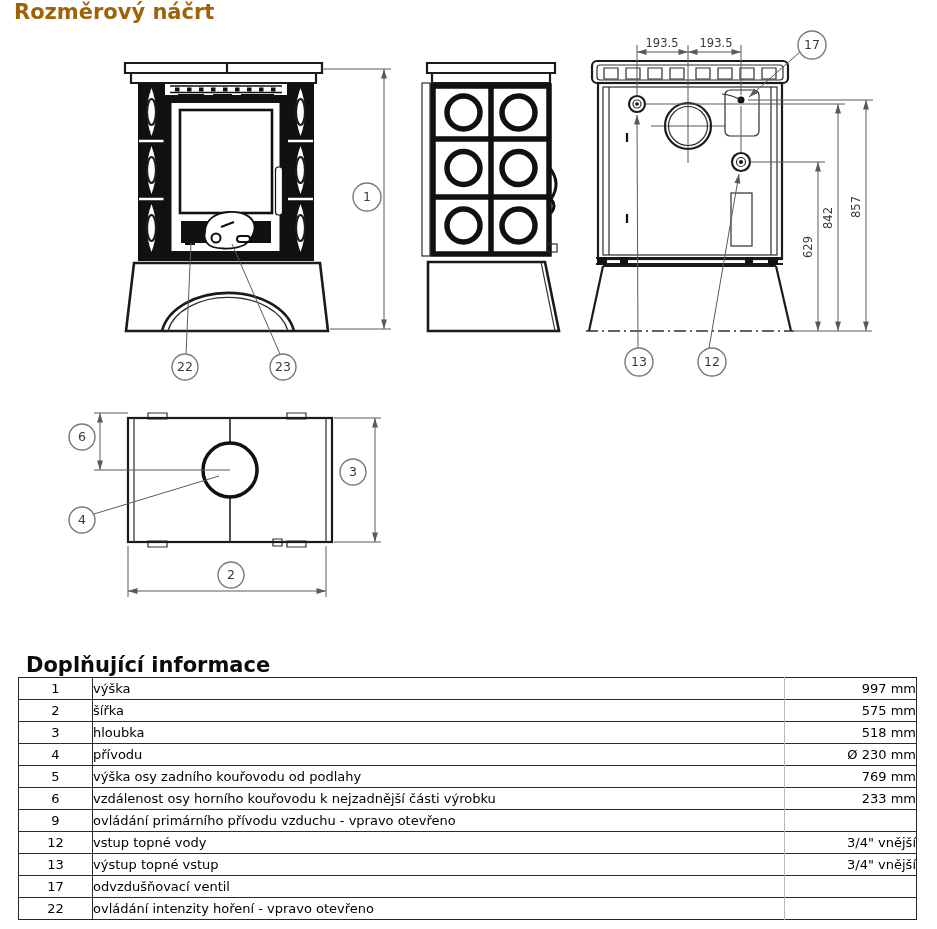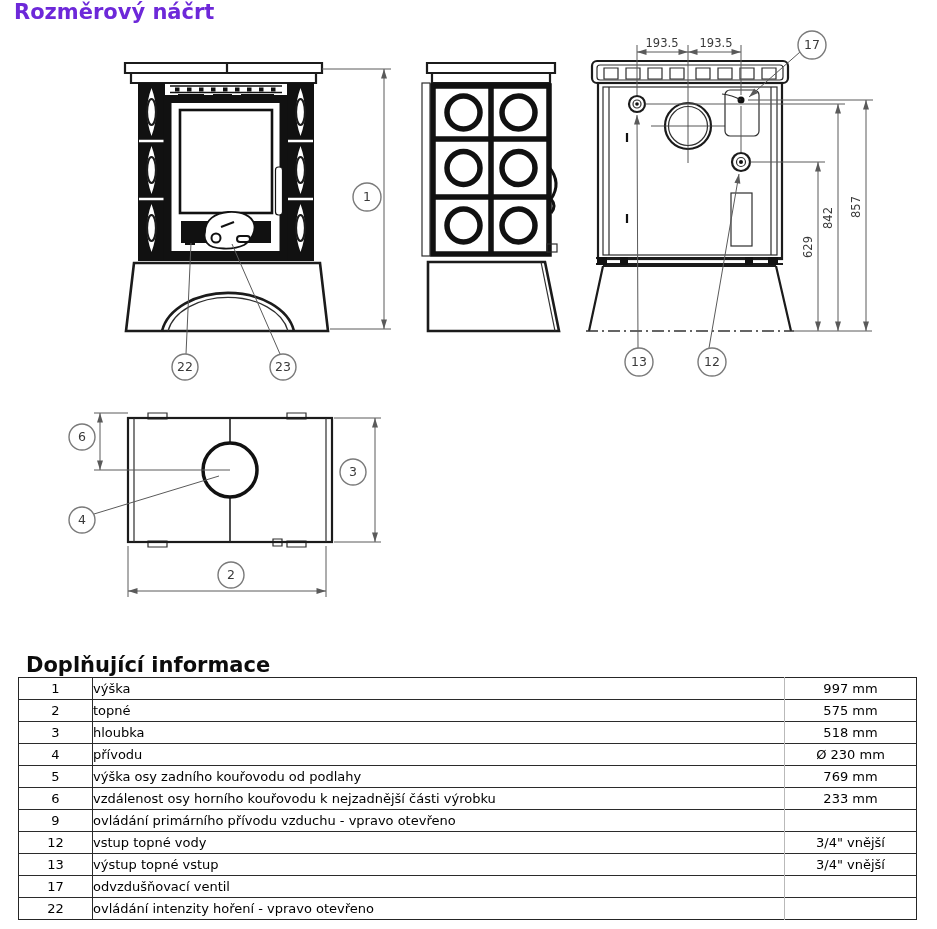--- a/index.html
+++ b/index.html
@@ -1,18 +1,18 @@
 <!DOCTYPE html>
 <html><head>
 <meta charset="utf-8">
 <style>
   html,body{margin:0;padding:0;background:#ffffff;}
   .page{position:relative;width:937px;height:929px;background:#fff;overflow:hidden;
         font-family:"DejaVu Sans","Liberation Sans",sans-serif;color:#000;}
-  h1.title{position:absolute;left:14px;top:0px;margin:0;font-size:21px;font-weight:bold;color:#6d28d9;}
+  h1.title{position:absolute;left:14px;top:0px;margin:0;font-size:21px;font-weight:bold;color:#a16207;}
   h2.title2{position:absolute;left:14px;top:641px;margin:12px;font-size:21px;font-weight:bold;color:#0c0c0c;}
   svg.draw{position:absolute;left:0;top:0;}
 
   
   .med{stroke:#1b1b1b;stroke-width:2.2;fill:none;}
   .med2{stroke:#1b1b1b;stroke-width:2.6;fill:none;}
   .thin{stroke:#2e2e2e;stroke-width:1.2;fill:none;}
   .thinner{stroke:#444;stroke-width:0.9;fill:none;}
   .thick{stroke:#111;stroke-width:5.5;fill:none;}
   .frame{stroke:#111;stroke-width:8;fill:none;}
@@ -24,21 +24,21 @@
   .callout text{font-size:12.5px;fill:#3a3a3a;text-anchor:middle;}
 
   
   table.info{position:absolute;left:18px;top:677px;width:899px;border-collapse:collapse;
              table-layout:fixed;font-size:13px;color:#000;border:1.5px solid #262626;}
   table.info td{border-top:1px solid #2b2b2b;height:21px;padding:0;line-height:21px;
                 white-space:nowrap;overflow:hidden;}
   table.info tr:first-child td{border-top:none;}
   td.c-num{width:73px;text-align:center;border-right:1px solid #2b2b2b;}
   td.c-label{padding-left:7px;margin-left:25px;}
-  td.c-value{width:131px;text-align:center;padding-right:4px;border-left:1px solid #b9b9b9;}
+  td.c-value{width:131px;text-align:right;padding-right:4px;border-left:1px solid #b9b9b9;}
 </style>
 </head>
 <body>
 
 <div class="page">
 
   <h1 class="title">Rozměrový náčrt</h1>
 
   <svg class="draw" width="937" height="632" viewBox="0 0 937 632">
     <defs>
@@ -220,21 +220,21 @@
 
   <table class="info">
     <tbody>
       <tr>
         <td class="c-num">1</td>
         <td class="c-label">výška</td>
         <td class="c-value">997 mm</td>
       </tr>
       <tr>
         <td class="c-num">2</td>
-        <td class="c-label">topné</td>
+        <td class="c-label">šířka</td>
         <td class="c-value">575 mm</td>
       </tr>
       <tr>
         <td class="c-num">3</td>
         <td class="c-label">hloubka</td>
         <td class="c-value">518 mm</td>
       </tr>
       <tr>
         <td class="c-num">4</td>
         <td class="c-label">přívodu</td>

